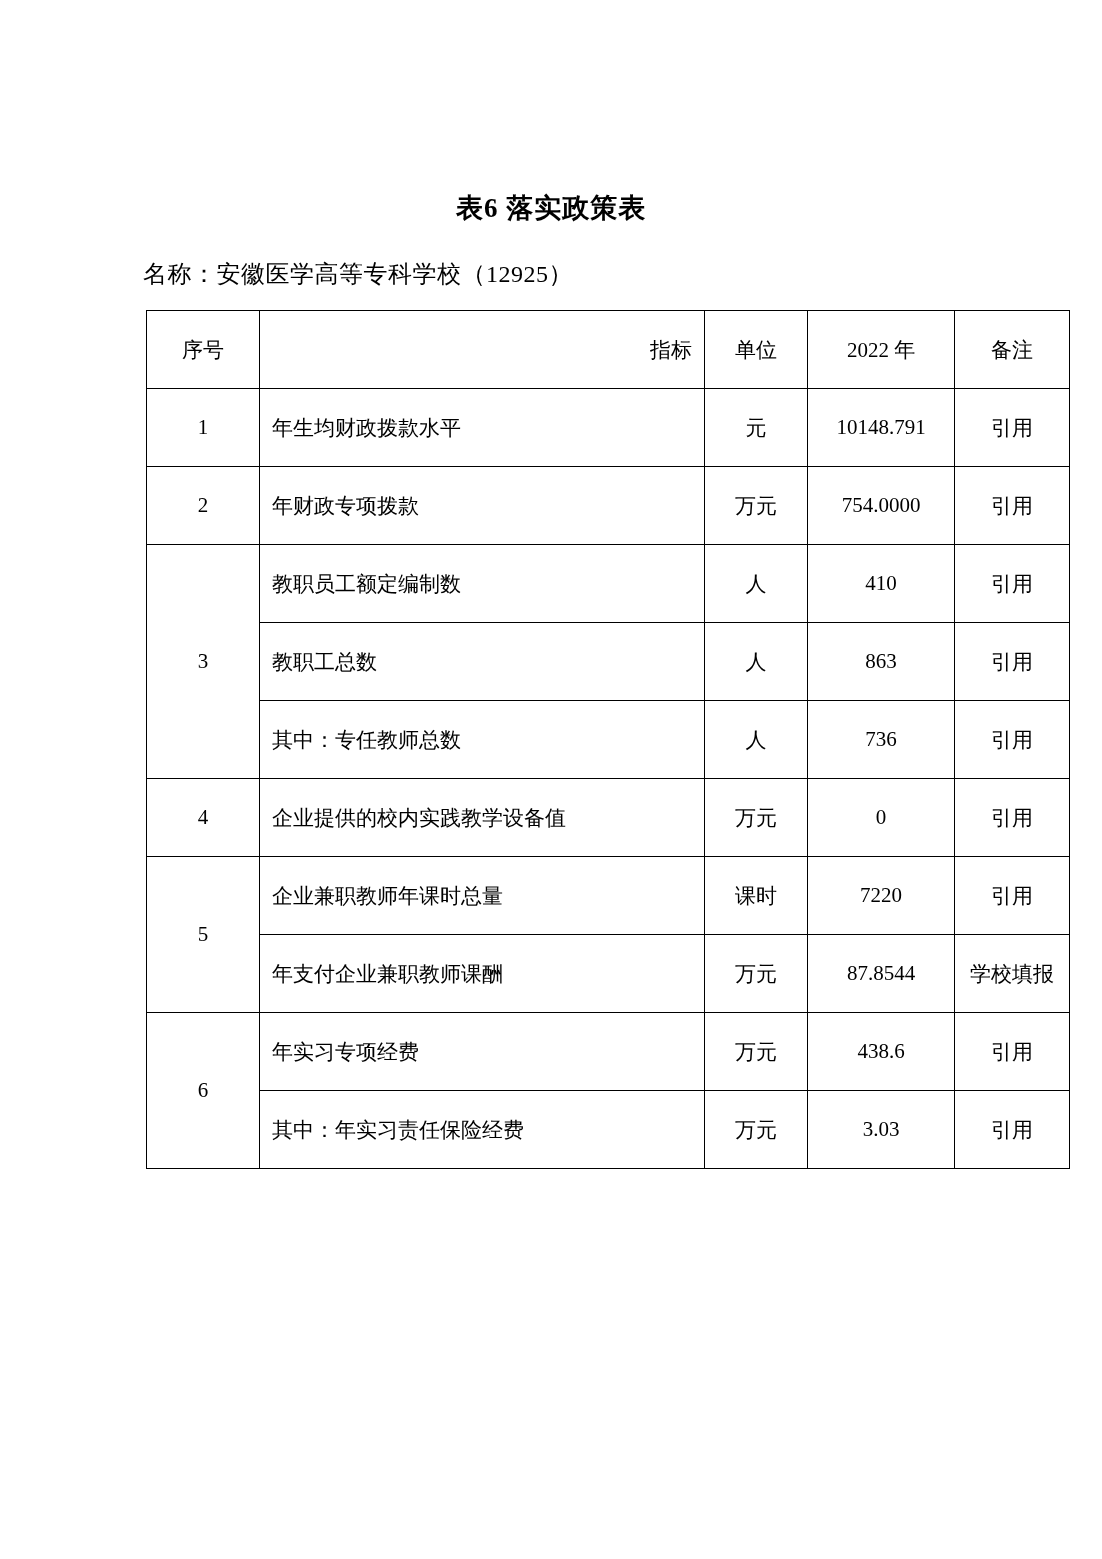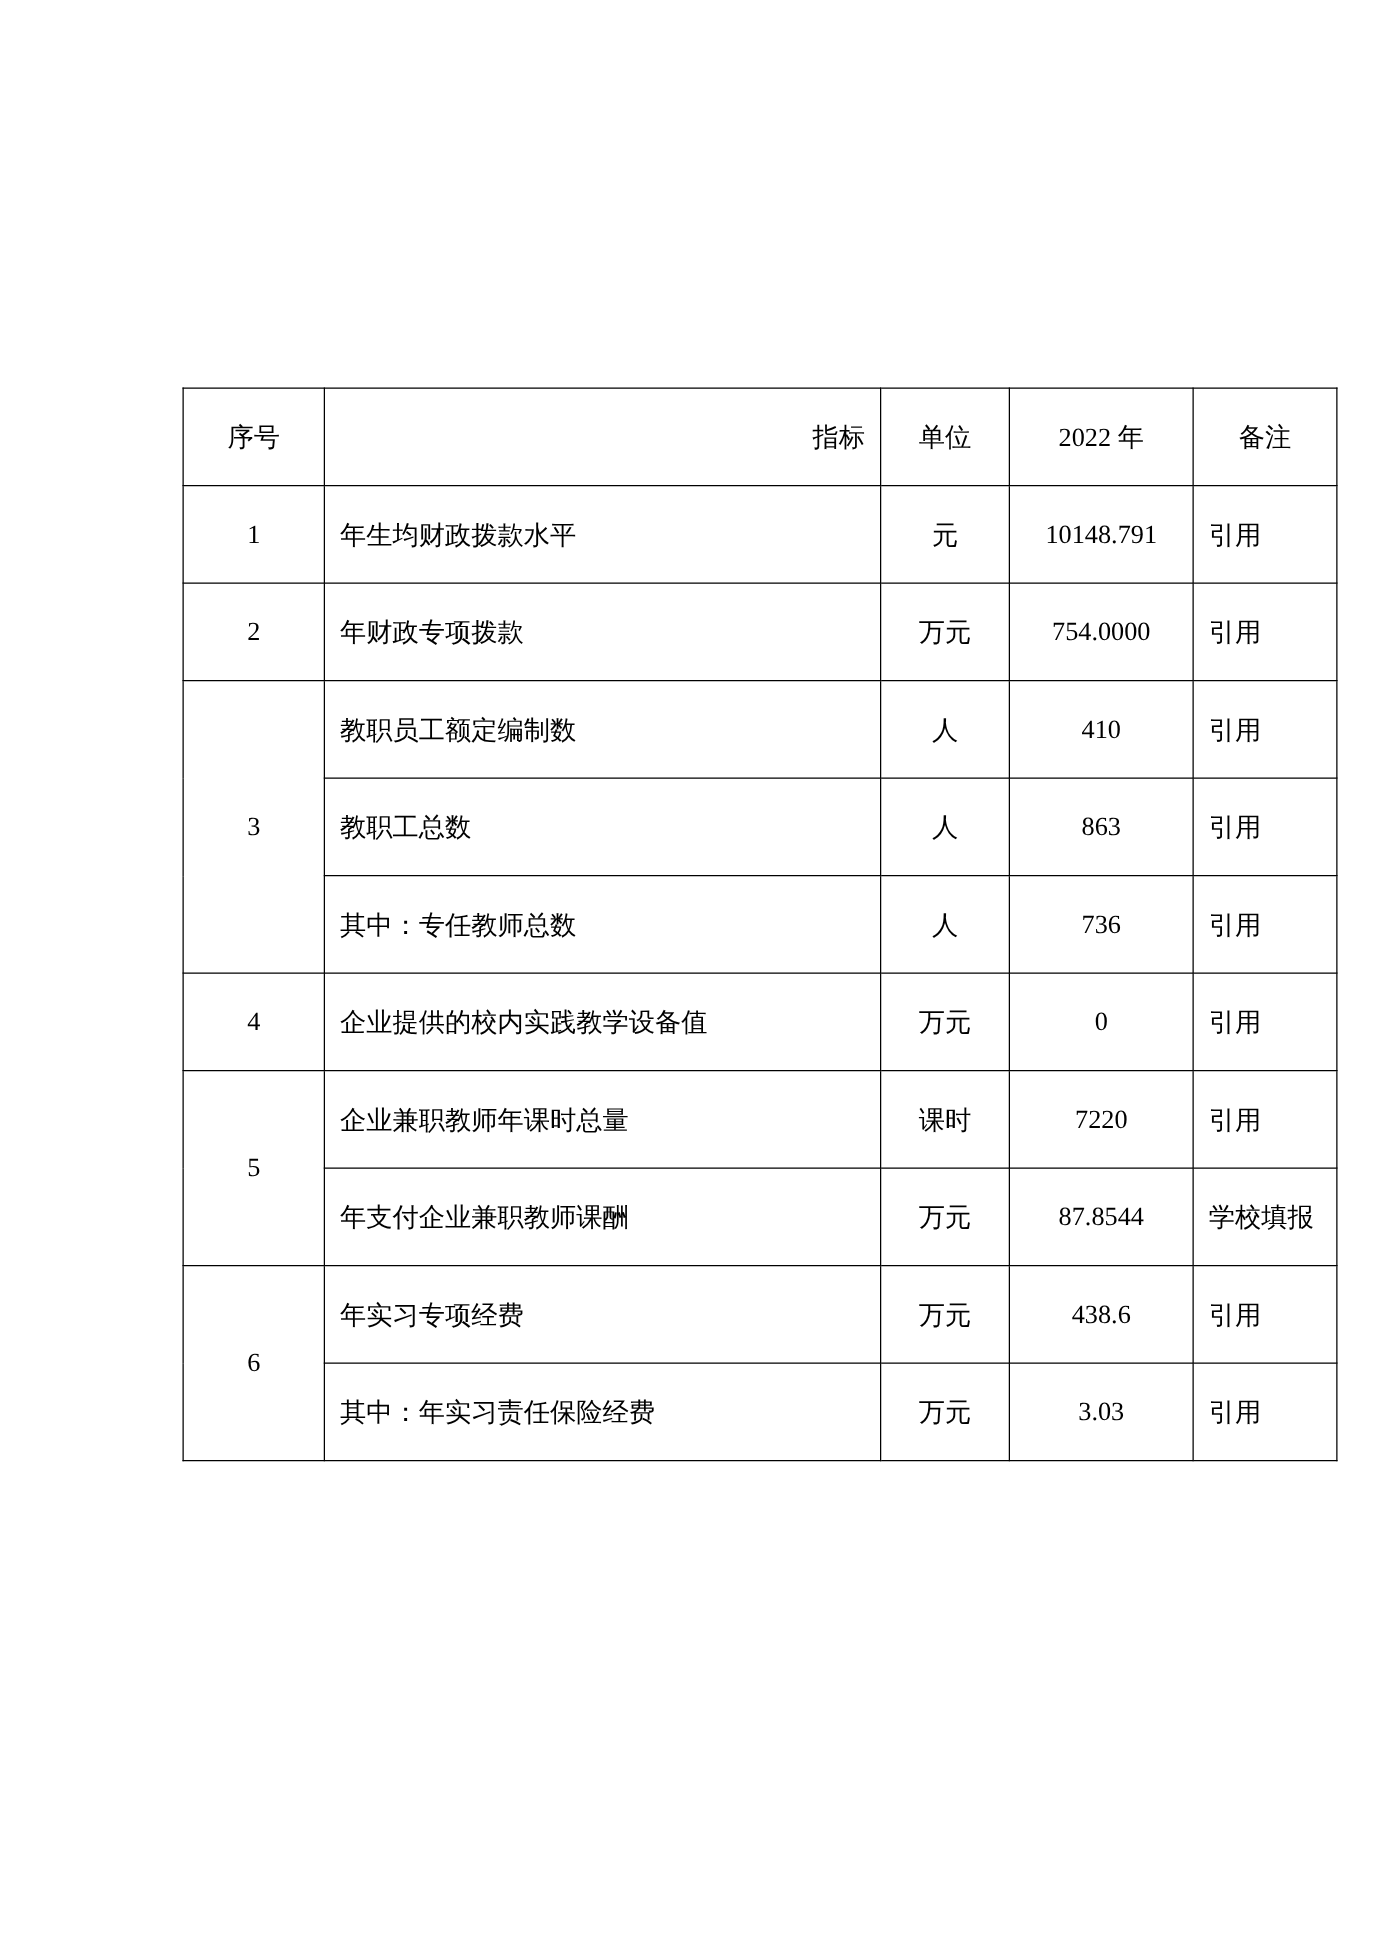--- a/index.html
+++ b/index.html
@@ -60,39 +60,41 @@
   th.hdr {
     font-weight: bold;
     text-align: center;
     font-size: 22px;
     height: 56px;
   }
   .c-seq { width: 88px; text-align: center; }
   .c-ind { width: 432px; text-align: left; padding-left: 18px; }
   .c-unit { width: 78px; text-align: center; }
   .c-val { width: 122px; text-align: center; margin-top: 34px; }
-  .c-note { width: 90px; }
+  .c-note { width: 90px; text-align: center; }
   .page-number {
     position: absolute;
     top: 1340px;
     left: 0;
     width: 1102px;
     text-align: center;
     font-size: 25px;
     font-family: "Liberation Sans", sans-serif;
     color: #3a3a3a;
   }
   .note-tight { font-size: 20px; }
 </style>
 </head>
 <body>
 
 <div class="page">
 
+  <div class="doc-title">表6  落实政策表</div>
 
+  <div class="doc-subtitle">名称：安徽医学高等专科学校（12925）</div>
 
   <table class="main-table">
     <thead>
       <tr>
         <th class="hdr c-seq">序号</th>
         <th class="hdr c-ind" style="text-align:right;padding-left:0">指标</th>
         <th class="hdr c-unit">单位</th>
         <th class="hdr c-val">2022 年</th>
         <th class="hdr c-note">备注</th>
       </tr>

